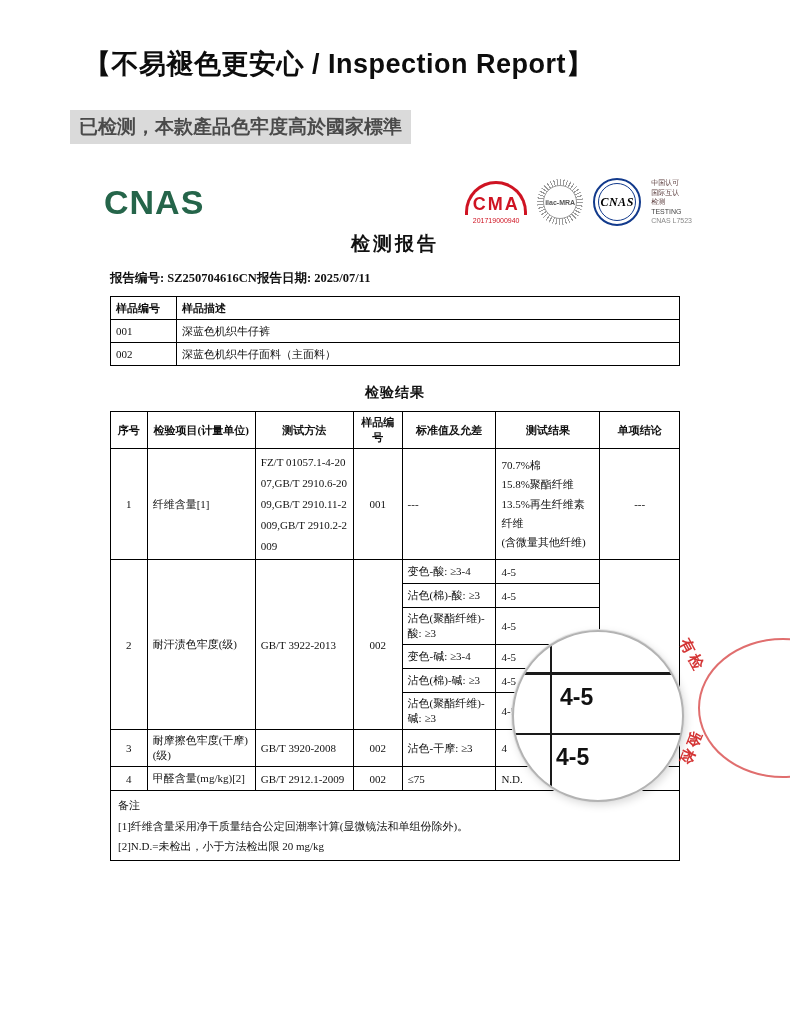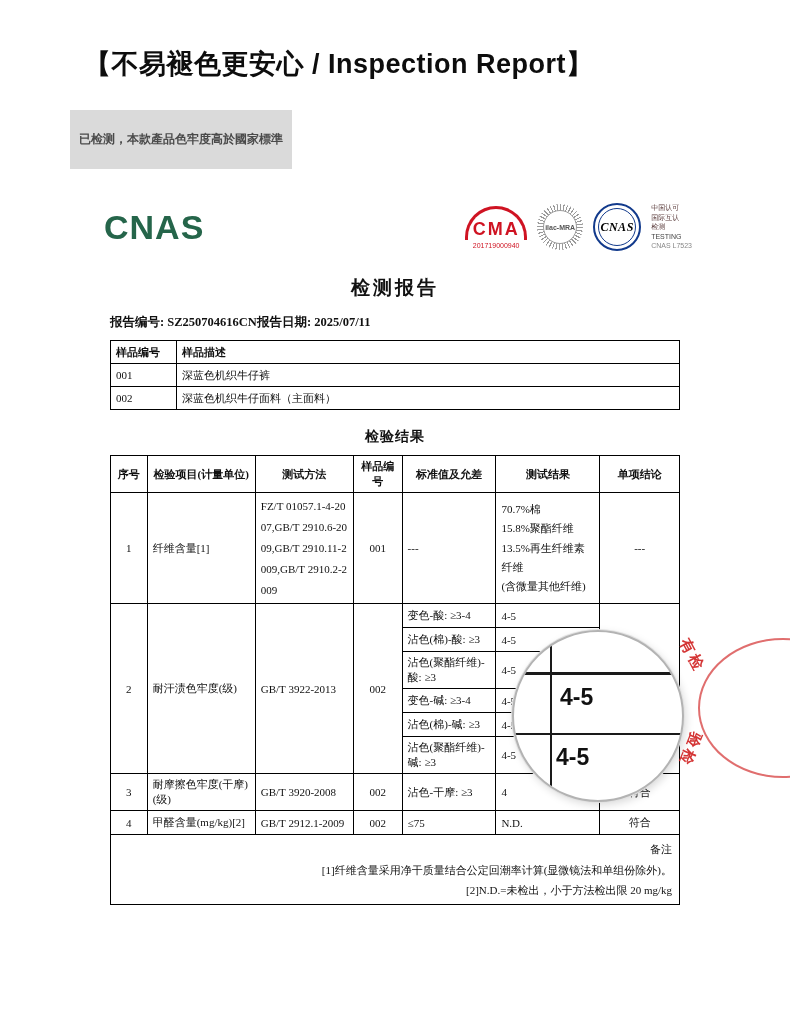--- a/index.html
+++ b/index.html
@@ -11,22 +11,22 @@
   }
   
   .main-title {
     margin:46px 0 11px 84px;
     font-family:"Liberation Sans", sans-serif;
     font-size:27px; font-weight:bold; color:#0d0d0d; letter-spacing:0.5px;
   }
   .subtitle {
     display:table;
     font-family:"Liberation Sans", sans-serif;
-    font-size:12px; font-weight:bold; color:#4a4a4a;
-    background:#dadada; padding:21px 9px;
+    font-size:19px; font-weight:bold; color:#4a4a4a;
+    background:#dadada; padding:4px 9px;
   }
   .sub1 { margin:28px 0 0 70px; }
   .sub2 { margin:20px 0 0 60px; }
   
   .logo-row { display:flex; justify-content:space-between; align-items:center; margin:34px 98px 0 104px; }
   .impaq {
     font-family:"Liberation Sans", sans-serif;
     font-size:34px; font-weight:800; color:#25654a; letter-spacing:1px;
   }
   .certs { display:flex; align-items:center; gap:10px; }
@@ -53,21 +53,21 @@
   .cnas-circle {
     width:48px; height:48px; border-radius:50%; border:2px solid #123a8c;
     display:flex; align-items:center; justify-content:center; position:relative; background:#fff;
   }
   .cnas-circle::before { content:""; position:absolute; inset:3px; border:1px solid #123a8c; border-radius:50%; }
   .cnas-label { font-weight:bold; font-size:12px; color:#000000; font-style:italic; letter-spacing:0.5px;text-align:center; }
   .cnas-text { font-family:"Liberation Sans", sans-serif; font-size:7px; line-height:1.35; color:#5a3b3b; }
   .cnas-text .en { color:#444; }
   .cnas-text .code { color:#888; }
   
-  .report-title { text-align:center; font-size:19px; font-weight:bold; margin-top:24px; letter-spacing:3px; }
+  .report-title { text-align:center; font-size:19px; font-weight:bold; margin-top:5px; letter-spacing:3px; }
   .report-meta {
     display:flex; 
     width:570px; margin:13px auto 0;
     font-size:12.5px; font-weight:bold;
   }
   .section-title { text-align:center; font-size:14px; font-weight:bold; margin-top:18px; letter-spacing:1px; }
   table { border-collapse:collapse; margin:9px auto 0; width:570px; table-layout:fixed; }
   td, th { border:1px solid #000; font-size:11px; padding:3px 5px; vertical-align:middle; text-align:left; }
   .sample-table th { font-weight:bold; }
   .sample-table .col-id { width:66px; }
@@ -76,21 +76,21 @@
   .c-no   { width:36px;  text-align:center; }
   .c-item { width:106px; }
   .c-method{ width:96px; }
   .c-sample{ width:48px; text-align:center; }
   .c-std  { width:92px; }
   .c-res  { width:102px; }
   .c-con  { width:78px; text-align:center; }
   .method-cell { line-height:1.9; word-break:break-all; }
   .res-lines div { line-height:1.75; }
   .subrow td { height:24px;margin-left:19px; }
-  .notes-cell { padding:4px 7px;text-align:right; }
+  .notes-cell { padding:4px 7px; }
   .notes-cell div { line-height:1.85; }
   
   .magnifier {
     position:absolute; left:512px; top:630px; width:172px; height:172px;
     border-radius:50%; border:2px solid #b3b3b3; background:#fff;
     overflow:hidden; z-index:5; box-shadow:0 0 0 1px #e2e2e2, 2px 3px 8px rgba(0,0,0,0.15);
   }
   .mag-vline  { position:absolute; left:36px; top:0; width:2px; height:100%; background:#1a1a1a; }
   .mag-hline1 { position:absolute; left:0; top:40px;  width:100%; height:3px; background:#1a1a1a; }
   .mag-hline2 { position:absolute; left:0; top:101px; width:100%; height:2px; background:#1a1a1a; }

